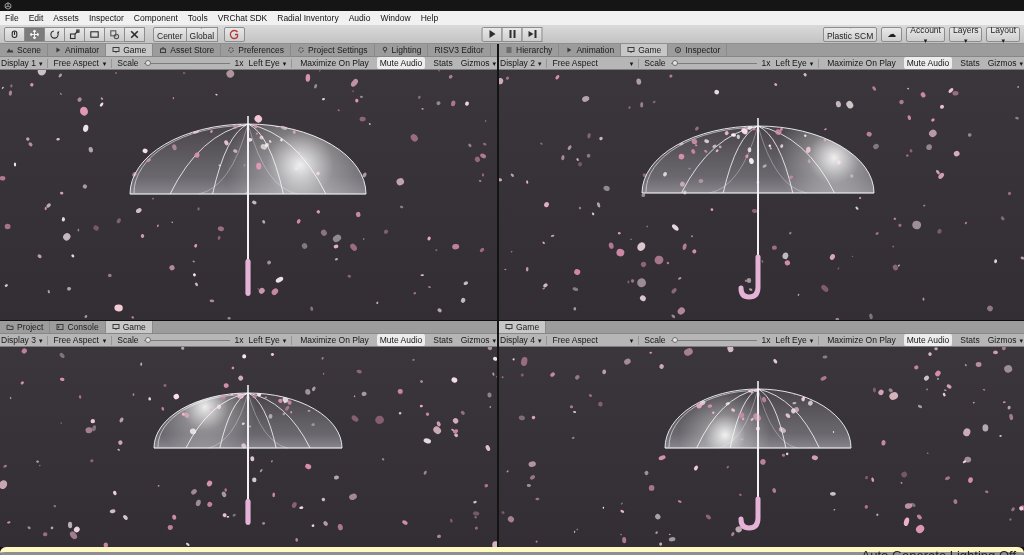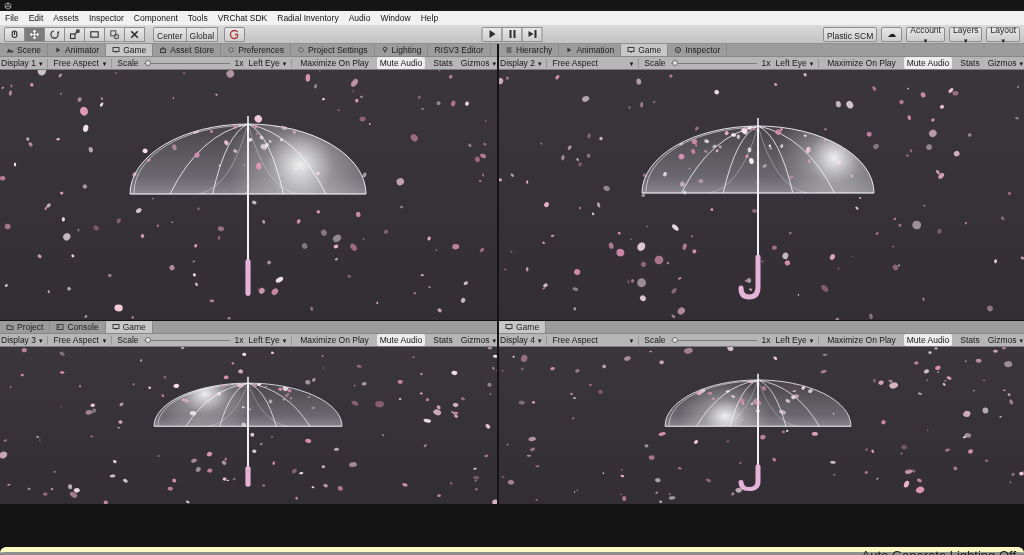--- a/index.html
+++ b/index.html
@@ -33,21 +33,21 @@
   .icon-step .tri{width:0;height:0;border-left:5px solid #2e2e2e;border-top:3.5px solid transparent;border-bottom:3.5px solid transparent;}
   .icon-step .bar{width:2px;height:8px;background:#2e2e2e;}
   .arr{font-size:7px;line-height:1;}
   
   .main{display:flex;height:503px;background:#141414;}
   .col{display:flex;flex-direction:column;}
   .col.left{width:497px;margin-right:2px;}
   .col.right{width:525px;}
   .pane{display:flex;flex-direction:column;}
   .pane.top{height:276px;}
-  .pane.bot{height:184px;border-top:1px solid #101010;box-sizing:border-box;}
+  .pane.bot{height:227px;border-top:1px solid #101010;box-sizing:border-box;}
   .tabbar{height:13px;flex:0 0 13px;background:#9c9c9c;display:flex;font-size:8.5px;line-height:12px;color:#1b1b1b;
           border-bottom:1px solid #878787;box-sizing:border-box;white-space:nowrap;overflow:hidden;}
   .tab{display:flex;align-items:center;gap:3px;padding:0 6px;border-right:1px solid #8a8a8a;}
   .tab.active{background:#c7c7c7;}
   .ticon{flex:0 0 auto;}
   .ctrlbar{height:13px;flex:0 0 13px;background:#b6b6b6;border-bottom:1px solid #7d7d7d;box-sizing:border-box;
            display:flex;align-items:center;font-size:8.5px;line-height:12px;color:#161616;padding:0 1px;gap:5px;white-space:nowrap;overflow:hidden;}
   .dd{display:flex;align-items:center;gap:3px;}
   .dd.wide{width:112px;justify-content:space-between;}
   .sep{width:1px;height:9px;background:#969696;flex:0 0 1px;}

